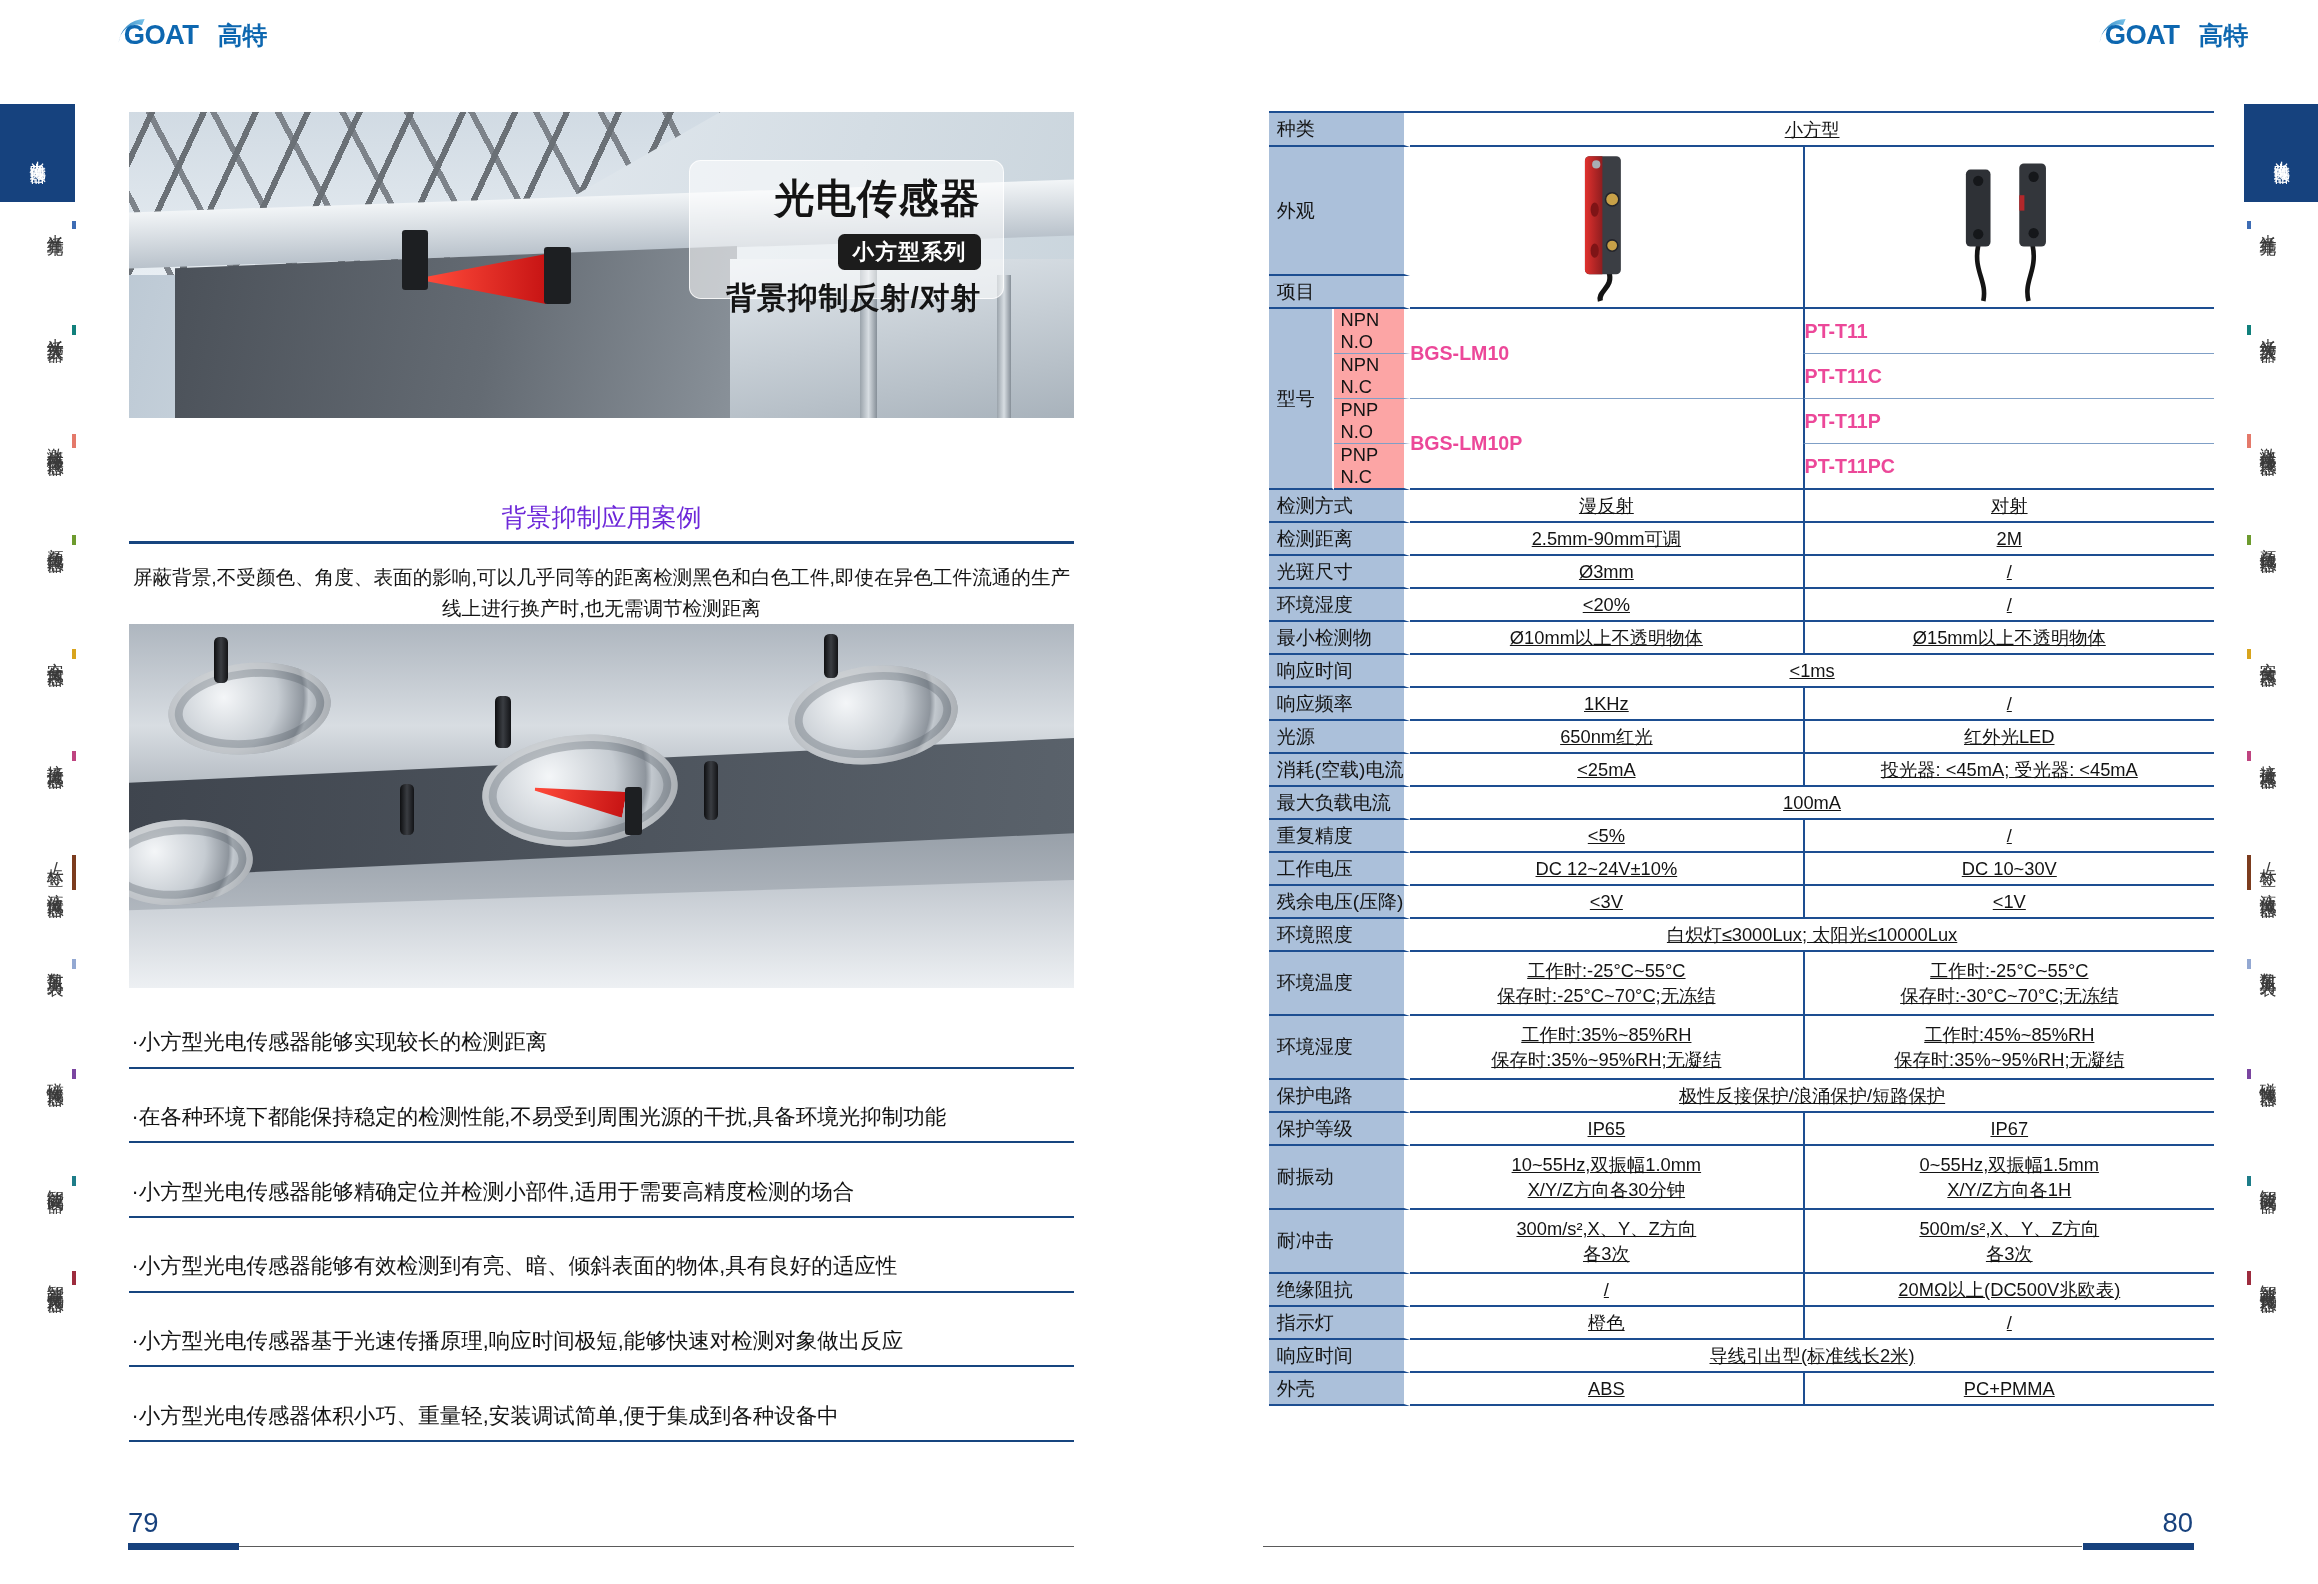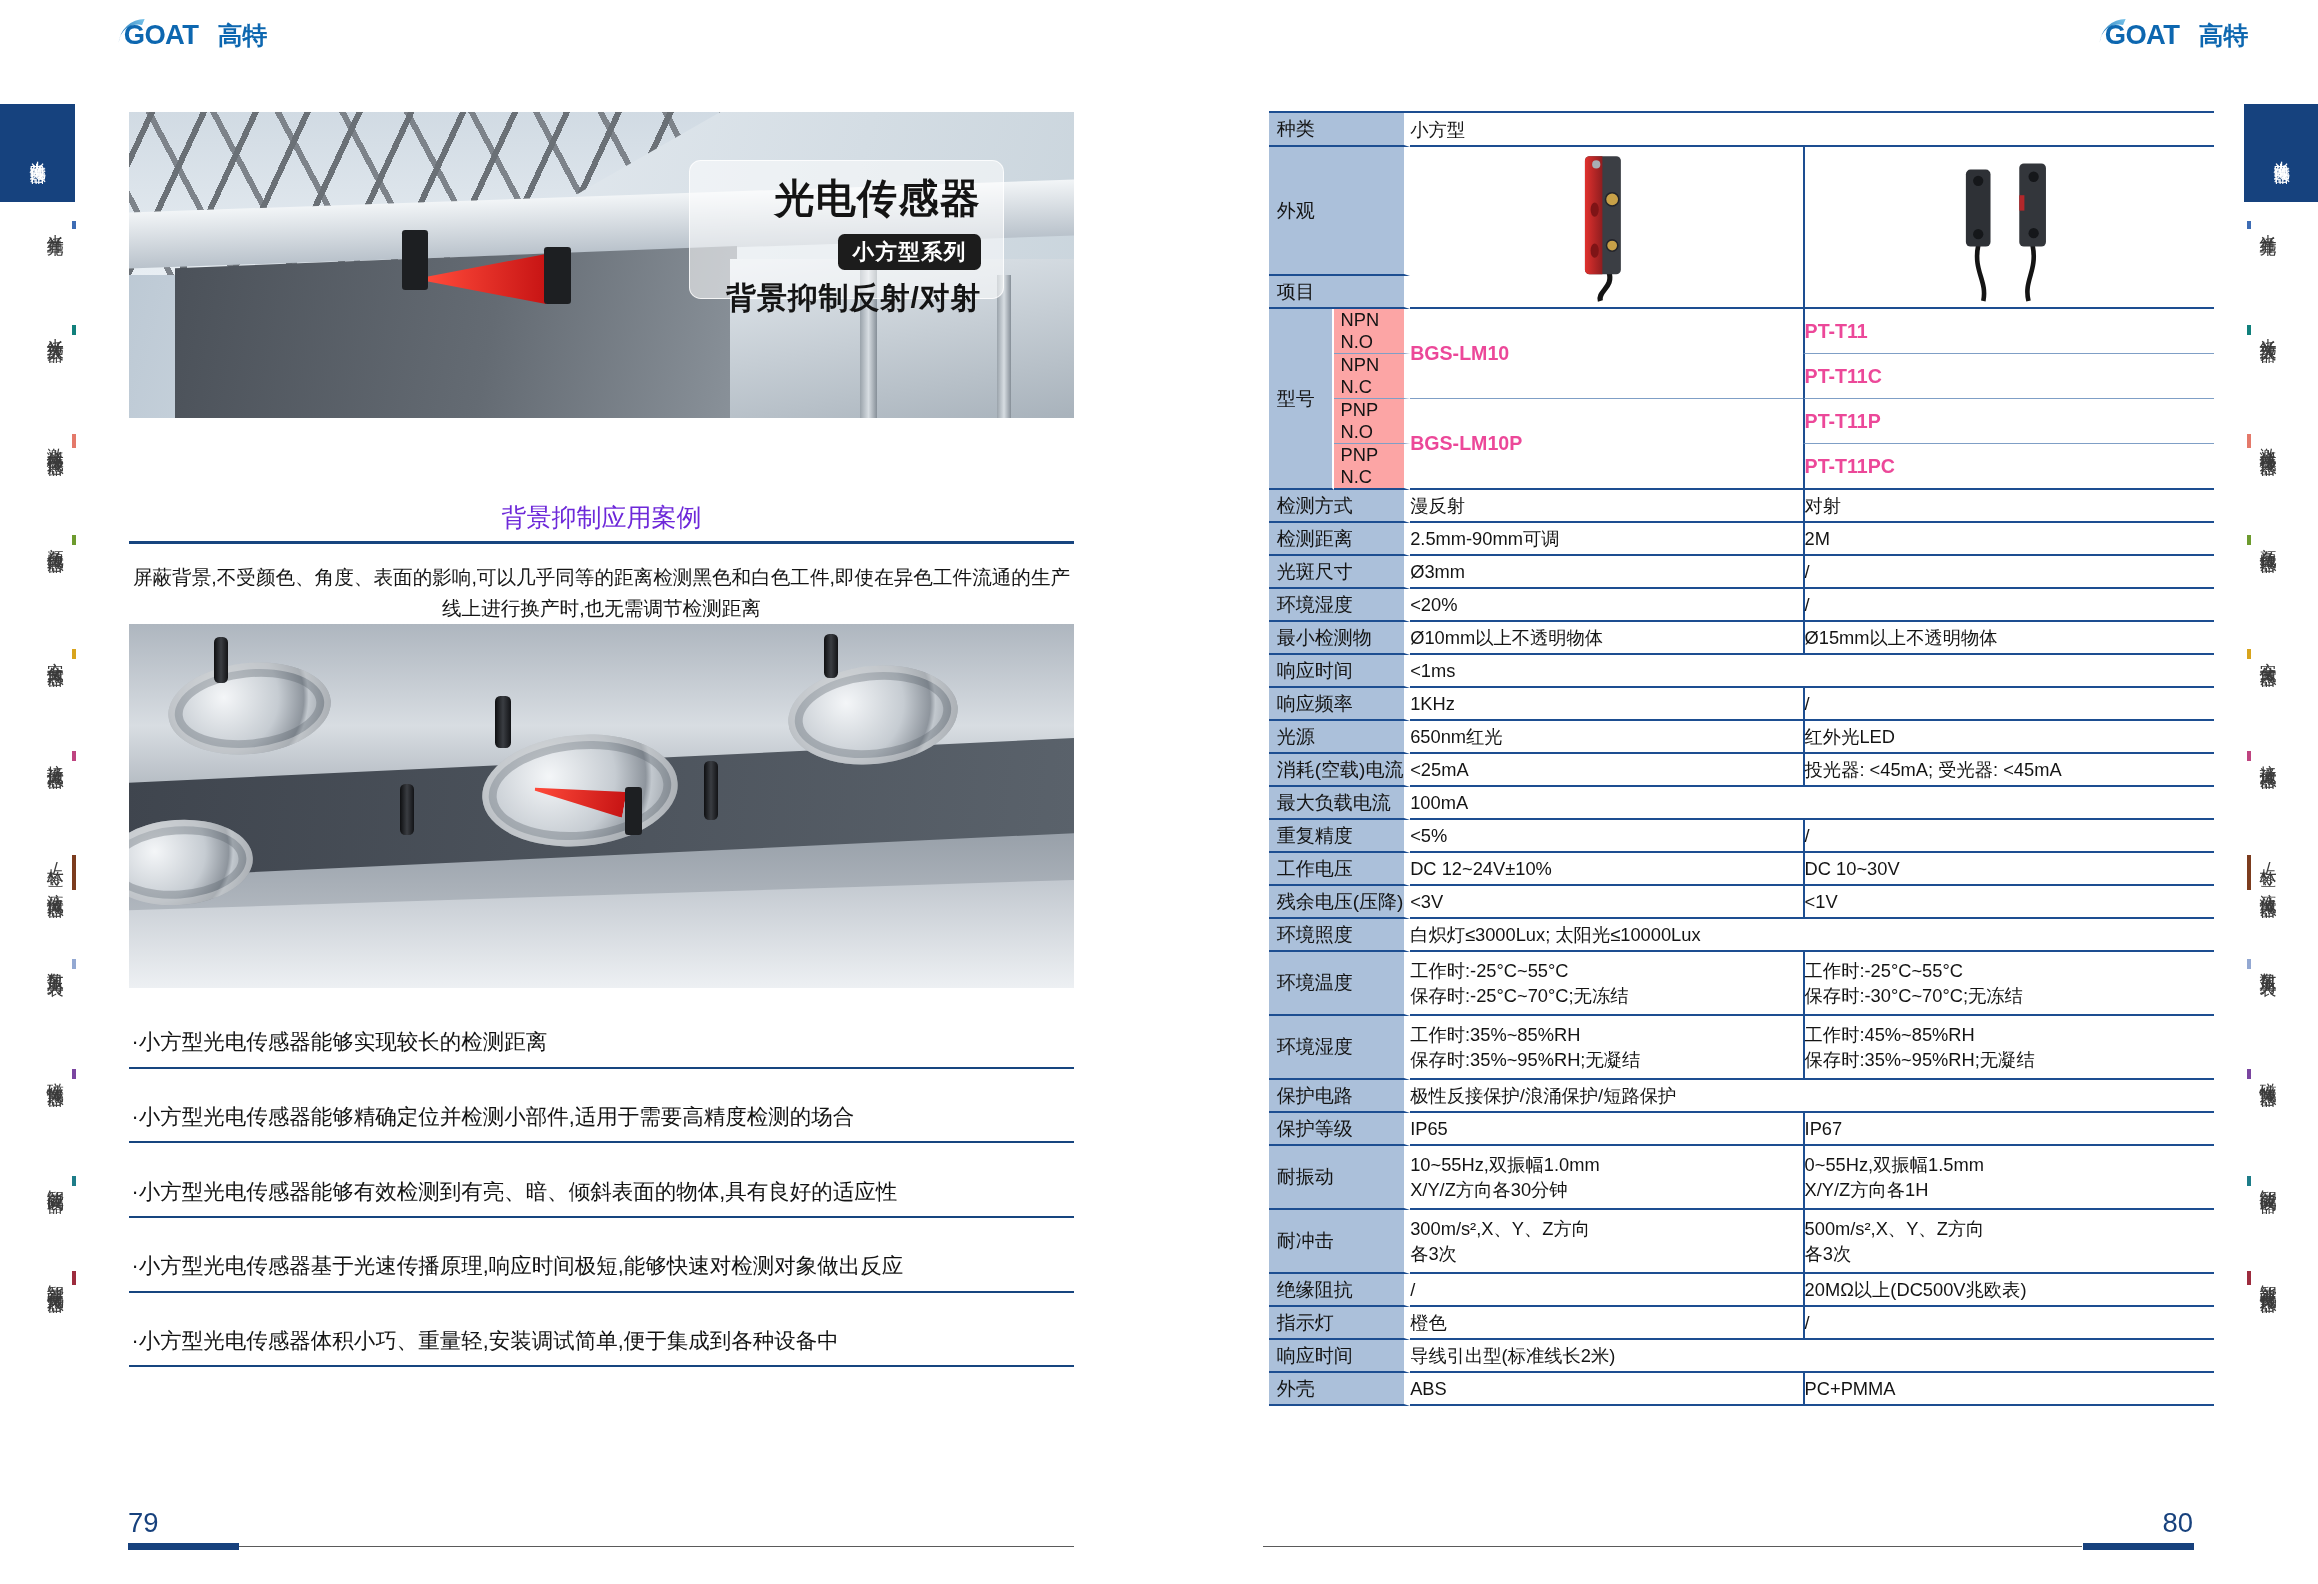--- a/index.html
+++ b/index.html
@@ -85,21 +85,21 @@
   
   #spec-table{position:absolute;left:1269px;top:111px;width:945px;border-collapse:separate;
               border-spacing:0;table-layout:fixed;border-top:2px solid #1d4e91;
               font-size:18.3px;color:#141414;}
   #spec-table td{vertical-align:middle;box-sizing:border-box;padding:0;}
   .cell-label{background:#abc0da;border-right:6.5px solid #fff;border-bottom:2.6px solid #1d4e91;
               text-align:left;padding-left:7.8px !important;font-size:19px;}
   .cell-sub{background:#fca5a5;border-right:6.5px solid #fff;text-align:left;
             padding-left:6.5px !important;font-size:18.3px;}
   .model-th{border-right:2px solid #fff !important;margin-top:28px;}
-  .cell-val{text-align:left;border-bottom:2.6px solid #1d4e91;}
+  .cell-val{text-align:center;border-bottom:2.6px solid #1d4e91;text-decoration:underline;}
   .col2{border-left:2.6px solid #1d4e91;}
   .thin{border-bottom:1.3px solid #7f9fc6 !important;}
   .navyb{border-bottom:2.6px solid #1d4e91 !important;}
   .model{color:#ec4899;font-weight:700;font-size:19.6px;}
   .imgcell{text-align:center;border-bottom:2.6px solid #1d4e91;}
   .h52{height:34px;} .h50{height:33px;} .h49{height:32px;} .h98{height:64px;} .h198{height:129px;}
 </style>
 </head>
 <body>
 
@@ -258,20 +258,21 @@
     <div class="cyl" style="left:695px;top:9.8px;width:14.4px;height:44px;"></div>
     <div class="cyl" style="left:271px;top:160px;width:14.4px;height:51px;"></div>
     <div class="cyl" style="left:575px;top:137px;width:14.4px;height:59px;"></div>
     <div class="red-beam" style="left:405px;top:160px;width:91px;height:26px;transform:rotate(10deg);"></div>
     <div class="sensor-block" style="left:496px;top:163px;width:17px;height:48px;"></div>
     <div class="front-slab"></div>
   </div>
 
   <div id="bullets">
       <div class="bullet">·小方型光电传感器能够实现较长的检测距离</div>
+      <div class="bullet">·在各种环境下都能保持稳定的检测性能,不易受到周围光源的干扰,具备环境光抑制功能</div>
       <div class="bullet">·小方型光电传感器能够精确定位并检测小部件,适用于需要高精度检测的场合</div>
       <div class="bullet">·小方型光电传感器能够有效检测到有亮、暗、倾斜表面的物体,具有良好的适应性</div>
       <div class="bullet">·小方型光电传感器基于光速传播原理,响应时间极短,能够快速对检测对象做出反应</div>
       <div class="bullet">·小方型光电传感器体积小巧、重量轻,安装调试简单,便于集成到各种设备中</div>
     </div>
 
   <table id="spec-table">
     <colgroup>
         <col style="width:65px">
         <col style="width:76px">

